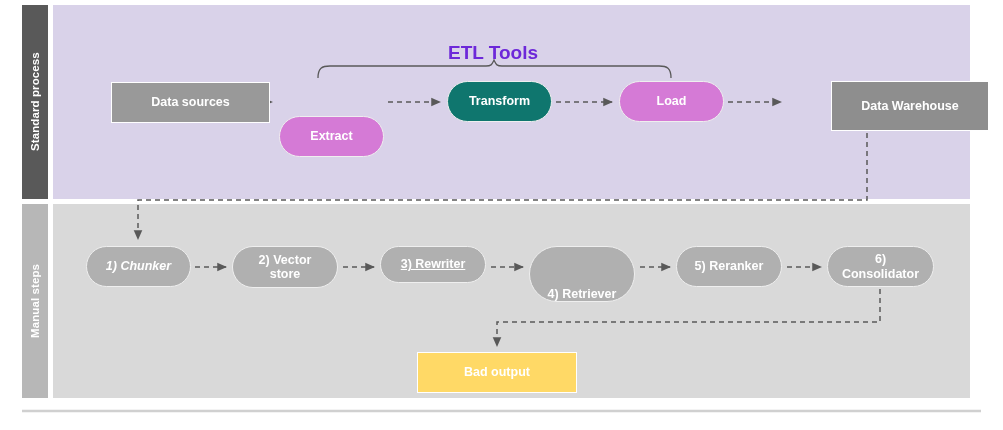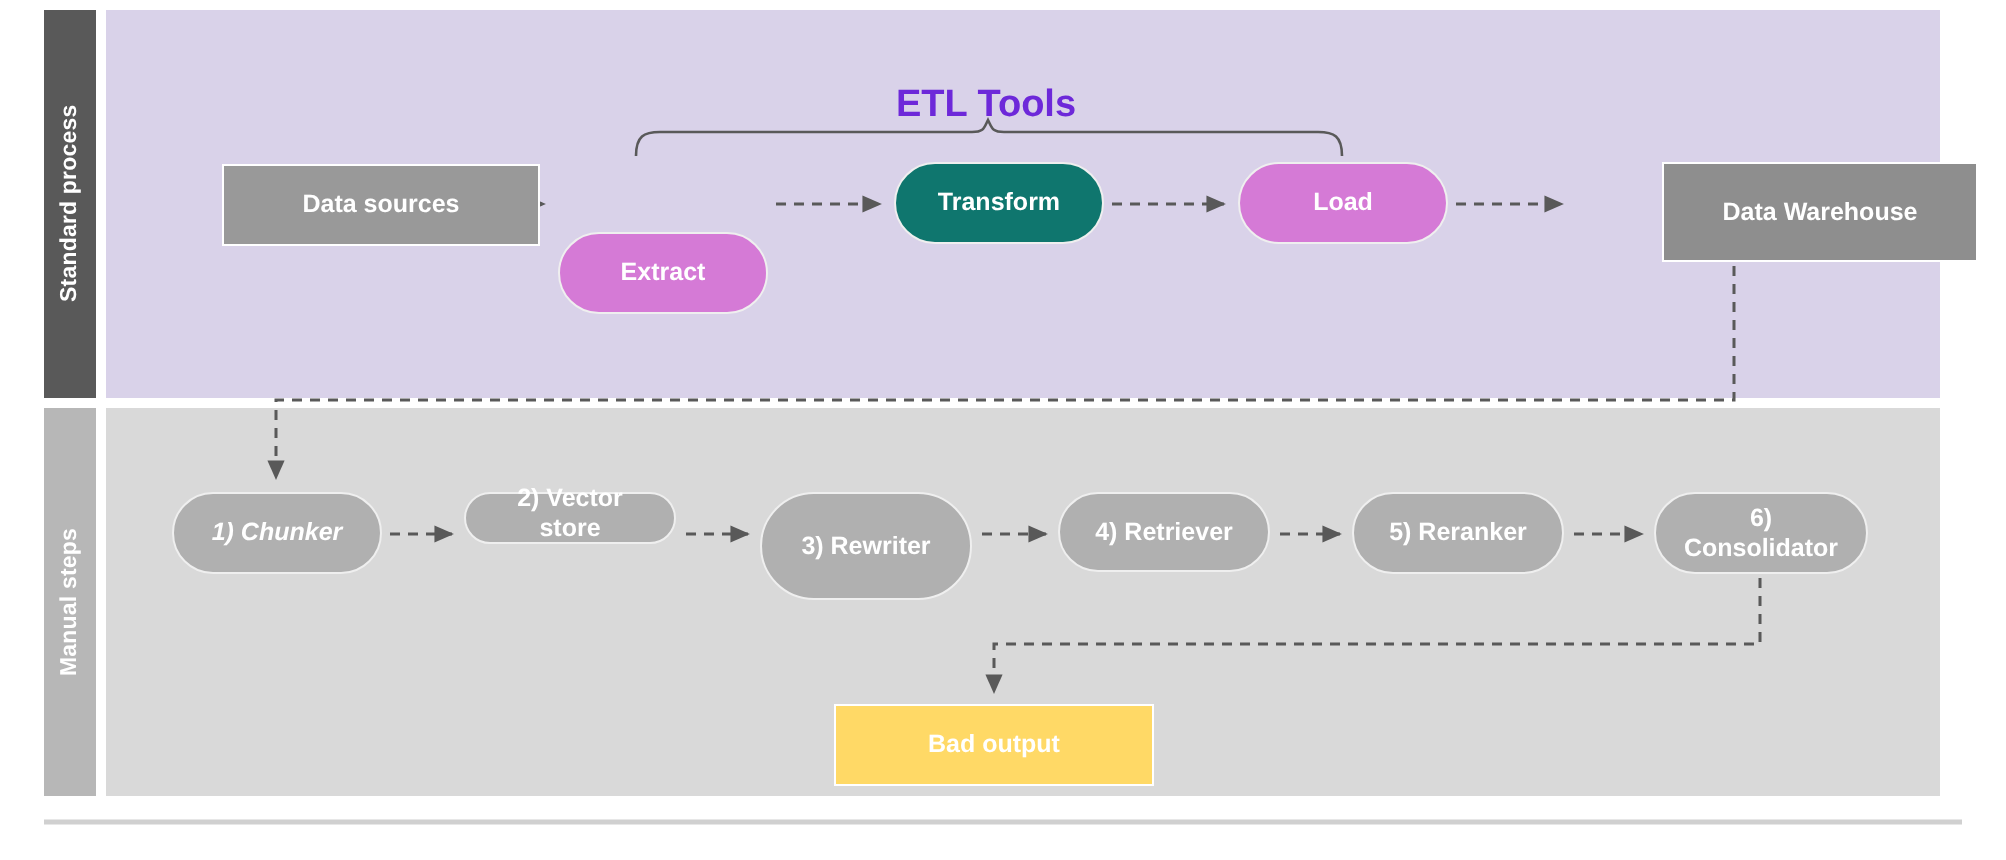--- a/index.html
+++ b/index.html
@@ -32,23 +32,23 @@
   .rect{border:1px solid #ffffff;margin-left:44px;}
   .pill{border:1.4px solid #efefef;border-radius:999px;}
 
   .n-datasources{left:67px;top:82px;width:159px;height:41px;background:#999999;}
   .n-warehouse{left:787px;top:81px;width:158px;height:50px;background:#8e8e8e;}
   .n-extract{left:279px;top:81px;width:105px;height:41px;background:#d57ad6;margin-top:35px;}
   .n-transform{left:447px;top:81px;width:105px;height:41px;background:#0f766e;}
   .n-load{left:619px;top:81px;width:105px;height:41px;background:#d57ad6;}
 
   .n-chunker{left:86px;top:246px;width:105px;height:41px;background:#b0b0b0;font-style:italic;}
-  .n-vector{left:232px;top:246px;width:106px;height:26px;background:#b0b0b0;align-items:flex-end;}
-  .n-rewriter{left:380px;top:246px;width:106px;height:54px;background:#b0b0b0;}
-  .n-retriever{left:529px;top:246px;width:106px;height:40px;background:#b0b0b0;}
+  .n-vector{left:232px;top:246px;width:106px;height:42px;background:#b0b0b0;}
+  .n-rewriter{left:380px;top:246px;width:106px;height:37px;background:#b0b0b0;text-decoration:underline;}
+  .n-retriever{left:529px;top:246px;width:106px;height:56px;background:#b0b0b0;align-items:flex-end;}
   .n-reranker{left:676px;top:246px;width:106px;height:41px;background:#b0b0b0;}
   .n-consolidator{left:827px;top:246px;width:107px;height:41px;background:#b0b0b0;}
 
   .n-badoutput{left:417px;top:352px;width:160px;height:41px;background:#ffd966;border:1px solid #ffffff;}
 
   
   .bracket-label{
     position:absolute;left:413px;top:42px;width:160px;text-align:center;
     font-size:19px;font-weight:bold;color:#6d28d9;
   }

